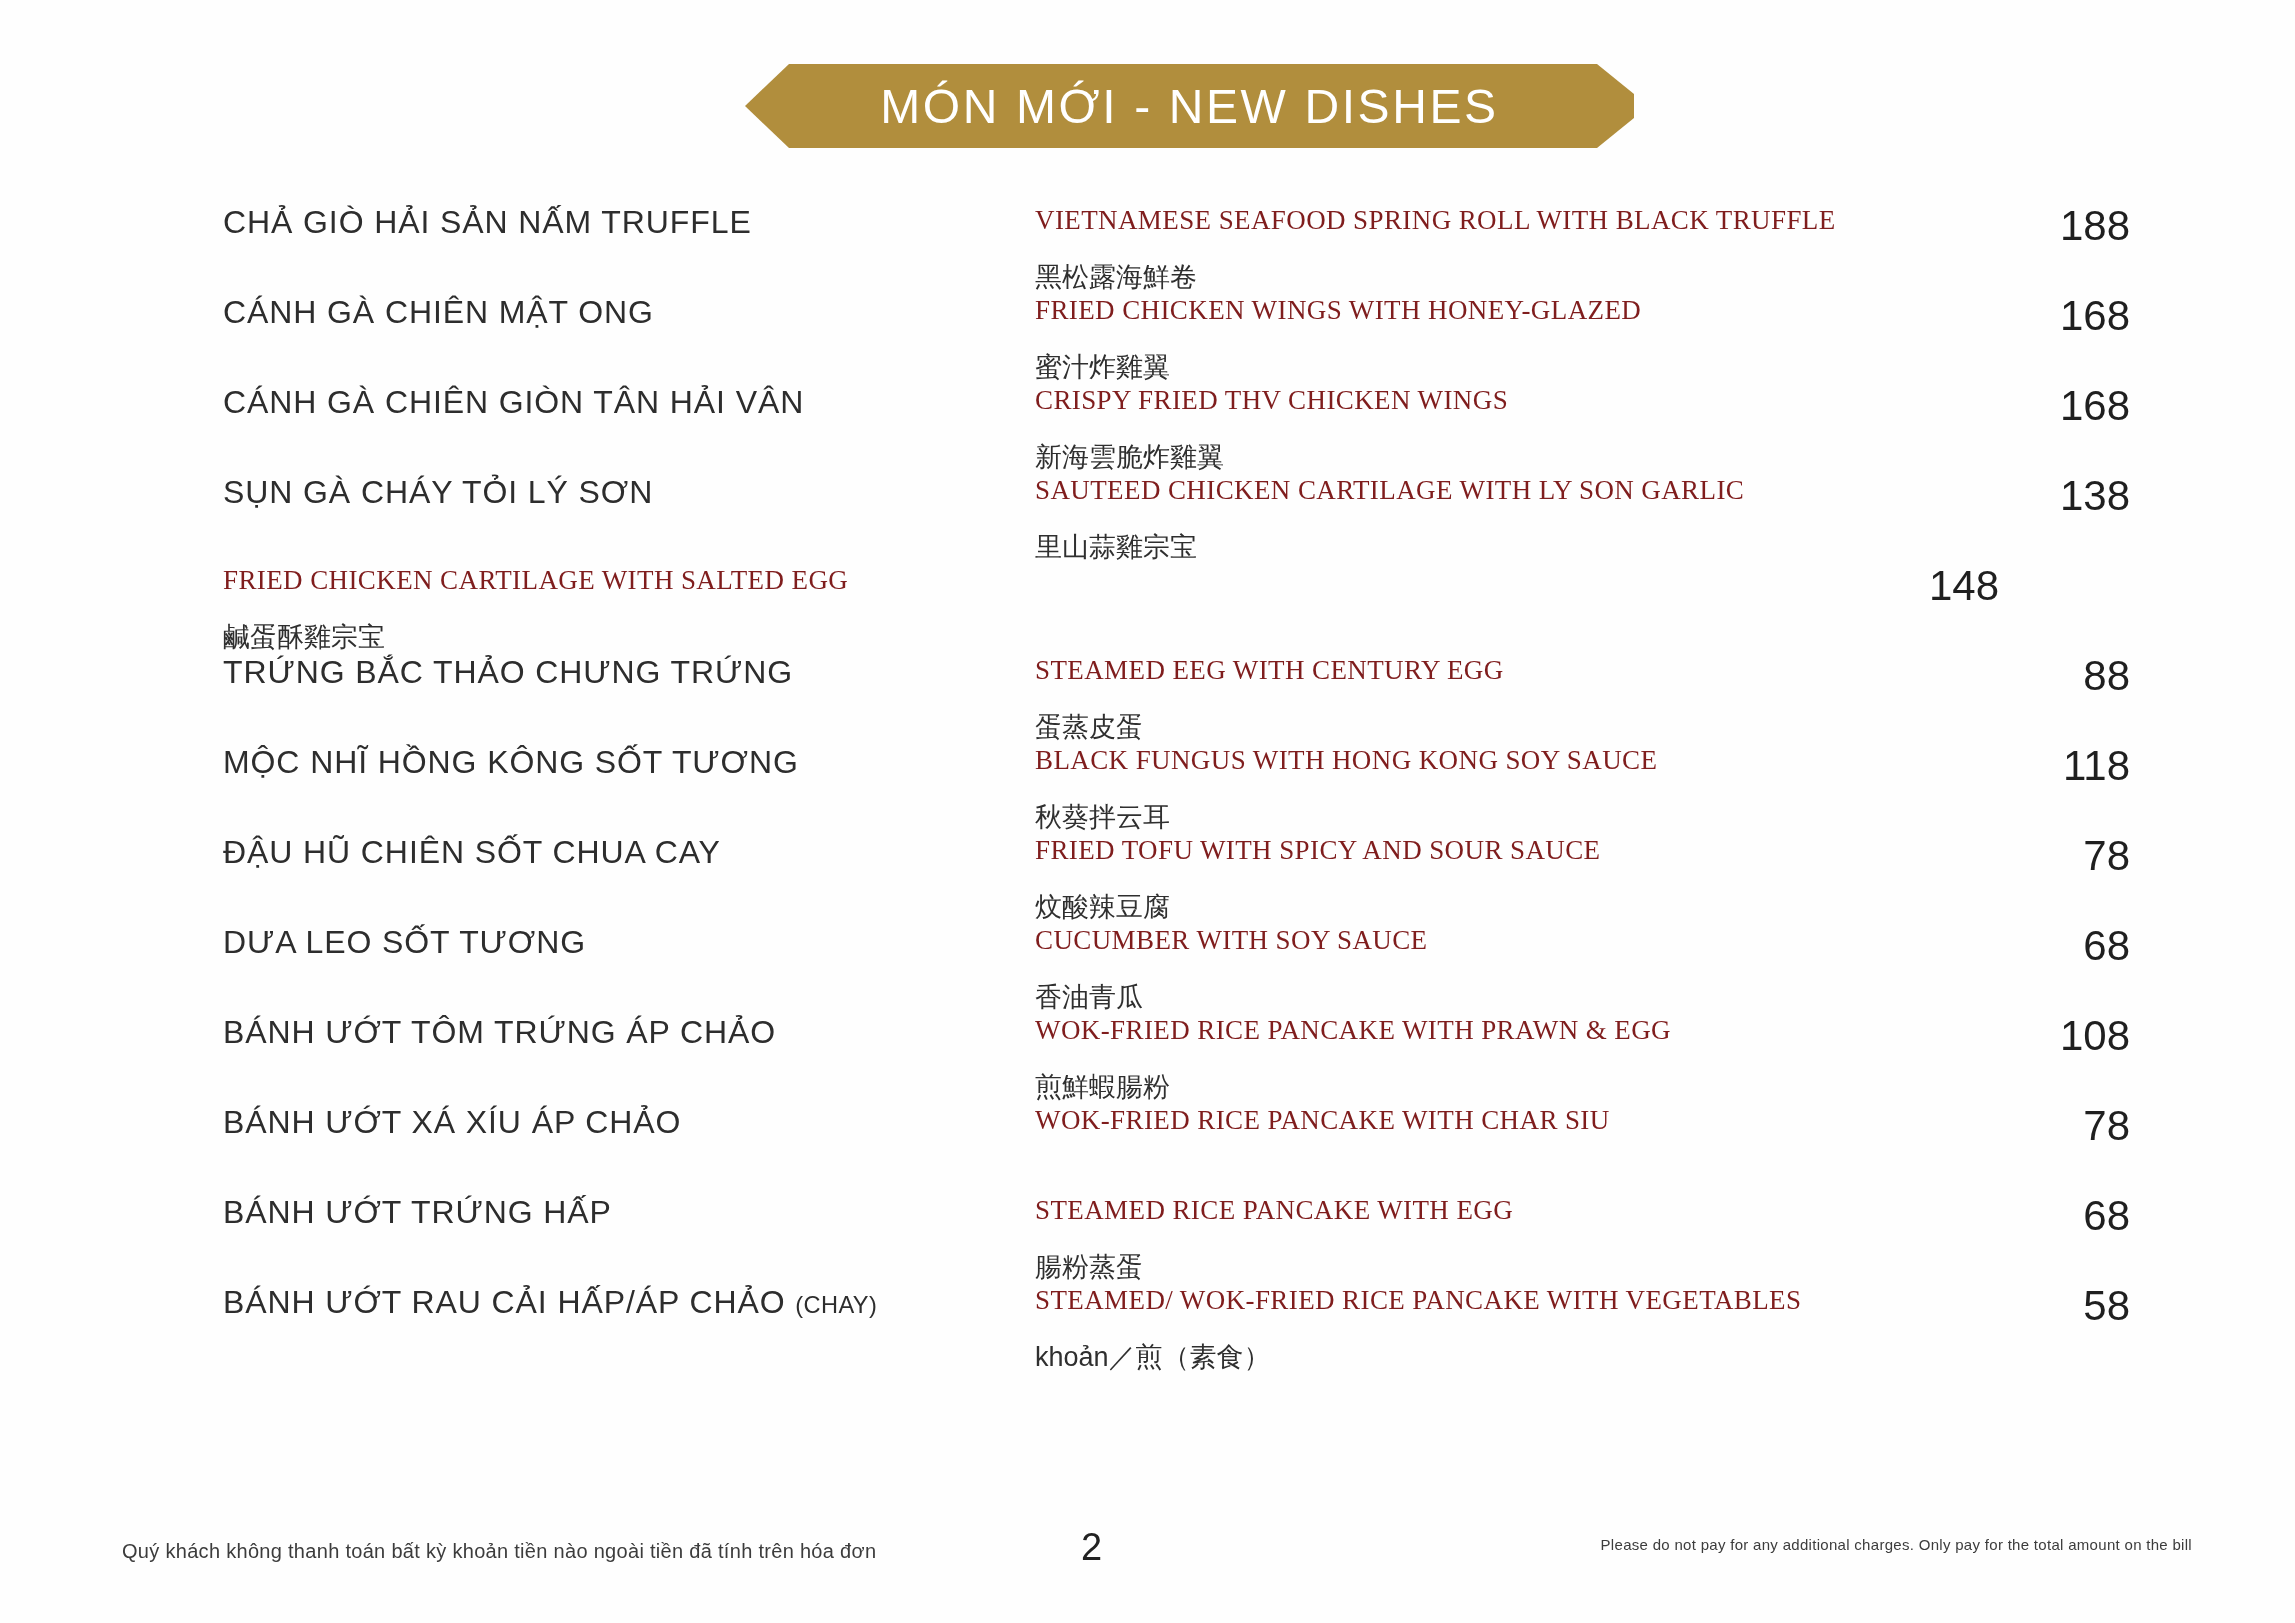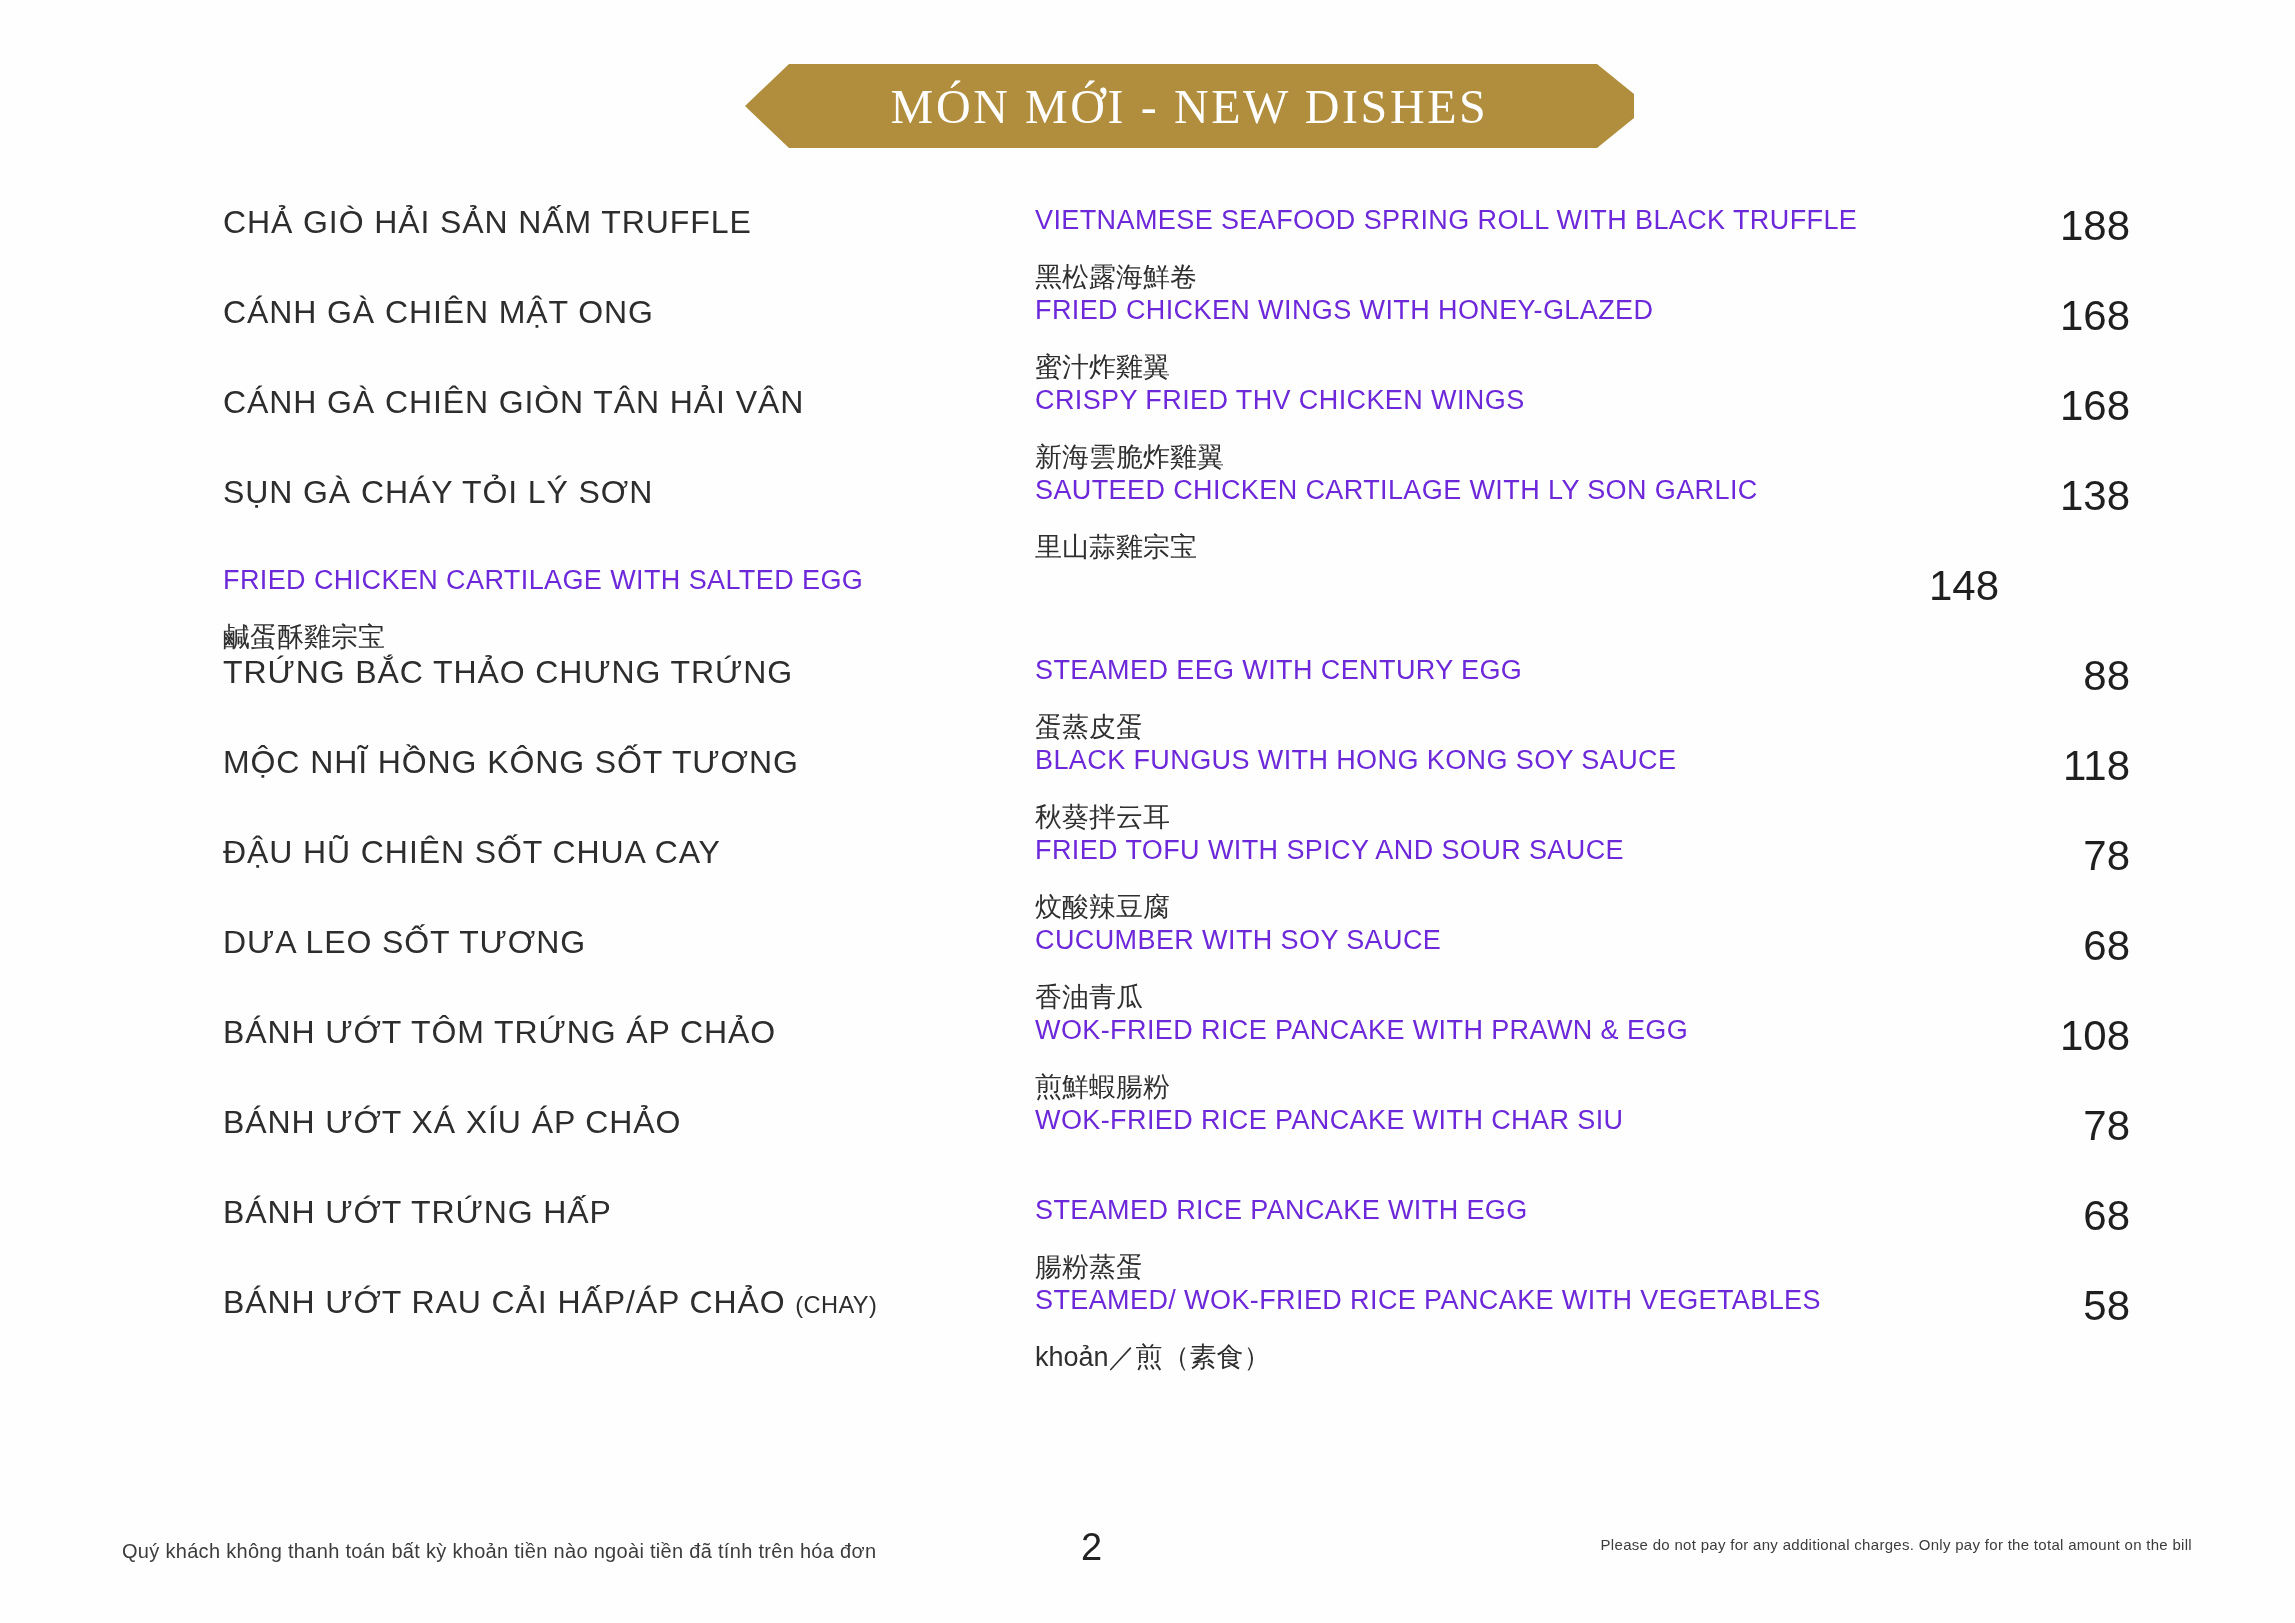--- a/index.html
+++ b/index.html
@@ -19,21 +19,20 @@
     background:#b18e3d;
     clip-path:polygon(44px 0, calc(100% - 37px) 0, 100% 30px, 100% calc(100% - 30px), calc(100% - 37px) 100%, 44px 100%, 0 50%);
     display:flex; align-items:center; justify-content:center;
   }
   .banner .title {
     color:#ffffff;
     font-size:48px;
     font-weight:400;
     letter-spacing:2.6px;
     white-space:nowrap;
-    font-family:Liberation Serif, serif;
   }
 
   
   .menu {
     position:absolute; left:223px; top:205px; width:1907px;
   }
   .row {
     display:grid;
     grid-template-columns:812px 1fr 131px;
     align-items:start;
@@ -49,23 +48,24 @@
   }
   .vn .note {
     font-size:23.6px;
     font-weight:500;
     letter-spacing:0.4px;
   }
   .en {
     font-size:27px;
     font-weight:400;
     letter-spacing:0.4px;
-    color:#6d28d9;
+    color:#7f1d1d;
     line-height:1.15;
     white-space:nowrap;
+    font-family:Liberation Serif, serif;
   }
   .zh {
     font-size:27px;
     color:#2f2f2f;
     margin-top:23px;
     white-space:nowrap;
   }
   .price {
     font-size:42px;
     font-weight:500;

